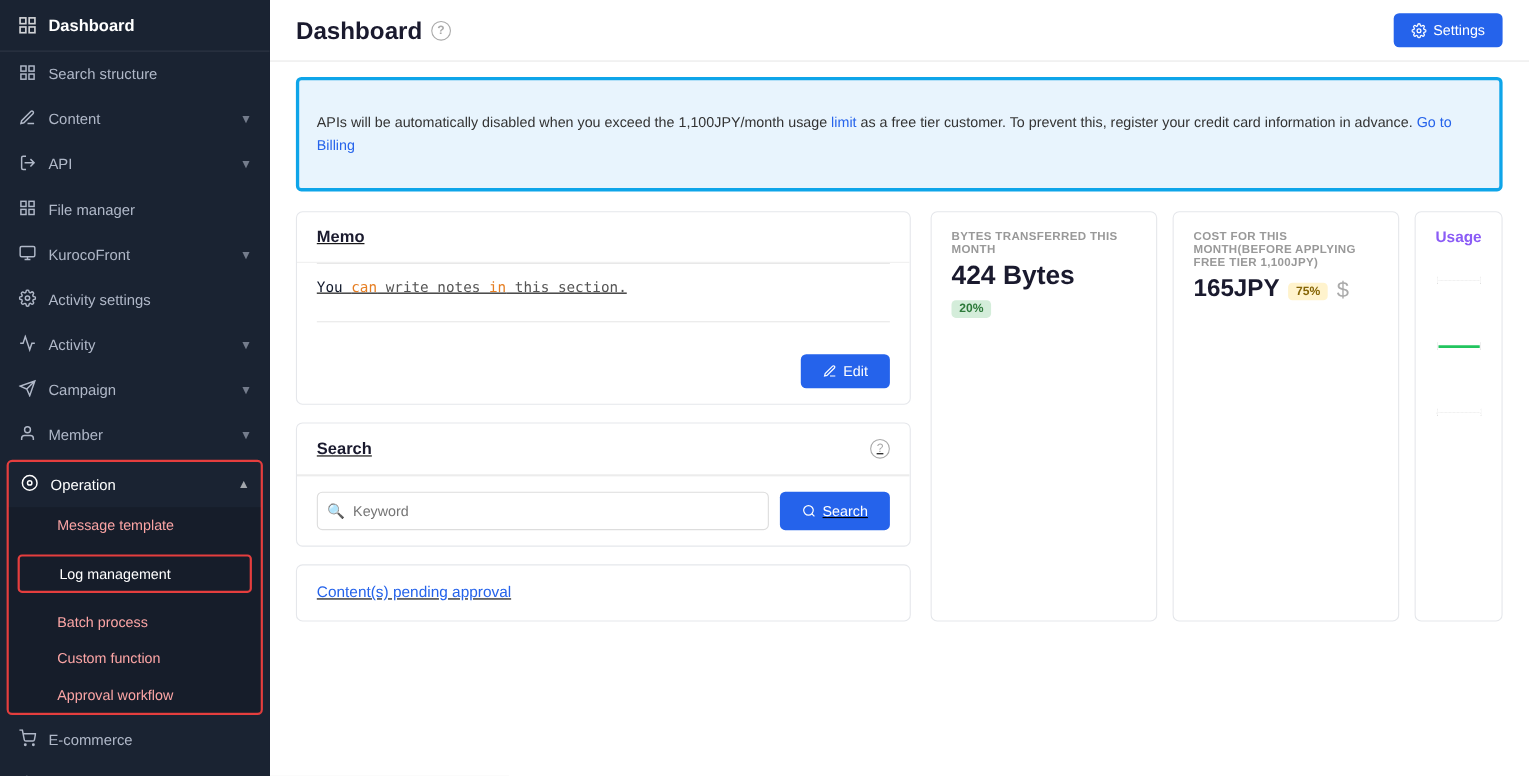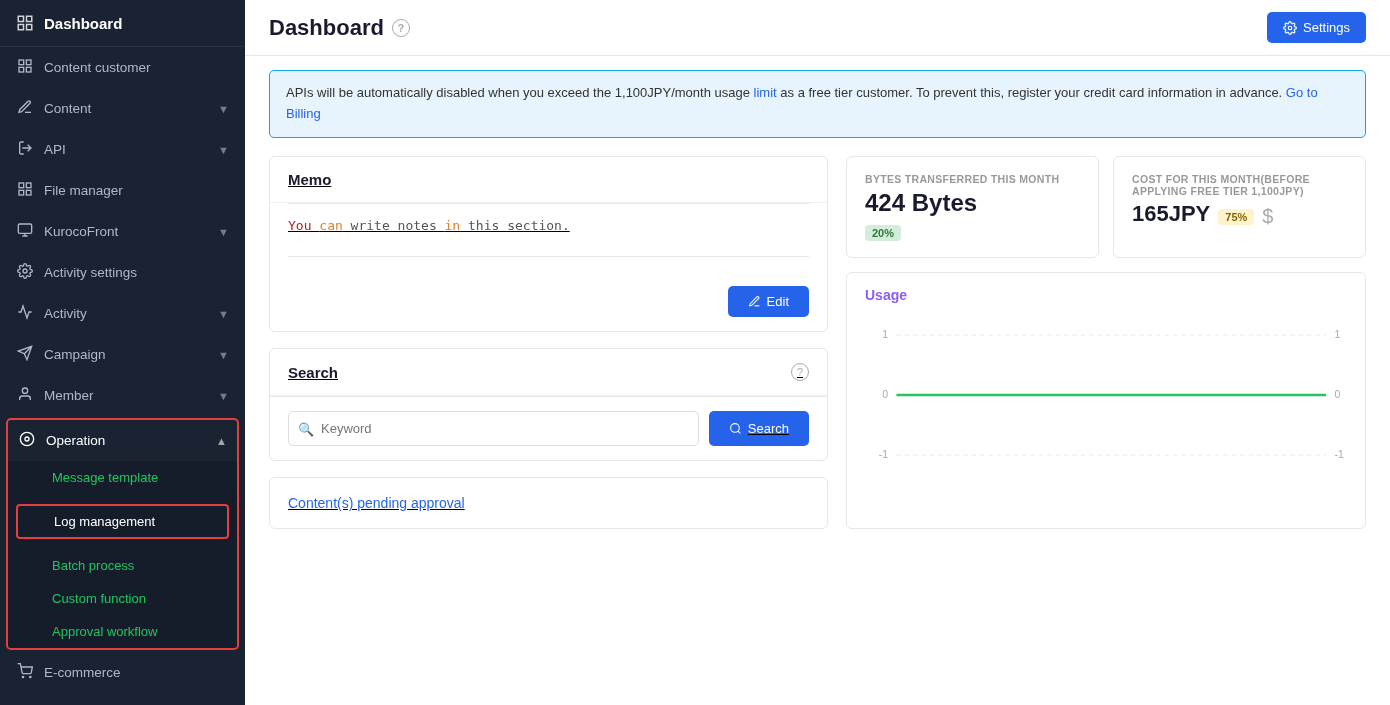--- a/index.html
+++ b/index.html
@@ -41,21 +41,21 @@
     .sidebar-item .chevron {
       margin-left: auto;
       font-size: 11px;
       opacity: 0.6;
     }
     .sidebar-item .icon { width: 18px; text-align: center; font-size: 14px; }
     .sidebar-sub { background: rgba(0,0,0,0.15); }
     .sidebar-sub-item {
       padding: 9px 16px 9px 44px;
       font-size: 13px;
-      color: #22c55e;
+      color: #fca5a5;
       cursor: pointer;
     }
 
     
     .main {
       flex: 1;
       display: flex;
       flex-direction: column;
       background: #fff;
       overflow-y: auto;
@@ -95,28 +95,28 @@
       align-items: center;
       gap: 6px;
     }
 
     .content-area {
       padding: 18px 24px;
       display: flex;
       gap: 18px;
     }
     .left-col { flex: 1; display: flex; flex-direction: column; gap: 16px; text-decoration: underline; }
-    .right-col { width: 520px; display: flex; flex-direction: column; gap: 14px; }
+    .right-col { width: 520px; display: flex; flex-direction: row; gap: 14px; }
 
     
     .alert-banner {
       background: #e8f4fd;
-      border: 1px solid #0ea5e9;
+      border: 3px solid #0ea5e9;
       border-radius: 5px;
-      padding: 12px 16px;
+      padding: 28px 16px;
       font-size: 13px;
       color: #333;
       line-height: 1.6;
       margin-bottom: 0;
     }
     .alert-banner a { color: #2563eb; text-decoration: none; }
 
     
     .card {
       border: 1px solid #e5e7eb;
@@ -295,21 +295,21 @@
 
   <div class="sidebar-item">
     <span class="icon">
       <svg width="16" height="16" viewBox="0 0 24 24" fill="none" stroke="currentColor" stroke-width="2">
           <rect x="3" y="3" width="7" height="7"></rect>
           <rect x="14" y="3" width="7" height="7"></rect>
           <rect x="3" y="14" width="7" height="7"></rect>
           <rect x="14" y="14" width="7" height="7"></rect>
         </svg>
     </span>
-    <span>Content customer</span>
+    <span>Search structure</span>
   </div>
 
   <div class="sidebar-item">
     <span class="icon">
       <svg width="16" height="16" viewBox="0 0 24 24" fill="none" stroke="currentColor" stroke-width="2">
           <path d="M12 20h9"></path>
           <path d="M16.5 3.5a2.121 2.121 0 0 1 3 3L7 19l-4 1 1-4L16.5 3.5z"></path>
         </svg>
     </span>
     <span>Content</span>
@@ -469,21 +469,21 @@
 
   <div class="content-area">
 
     <div class="left-col">
 
       <div class="card">
         <div class="card-header">Memo</div>
         <div style="padding: 0 18px;">
           <div class="topbar-divider"></div>
           <div class="memo-text">
-            <span style="color:#b91c1c;">You </span><span style="color:#e67e22;">can</span><span style="color:#555;"> write notes </span><span style="color:#e67e22;">in</span><span style="color:#555;"> this section.</span>
+            <span style="color:#0f172a;">You </span><span style="color:#e67e22;">can</span><span style="color:#555;"> write notes </span><span style="color:#e67e22;">in</span><span style="color:#555;"> this section.</span>
           </div>
         </div>
         <div class="topbar-divider" style="margin: 0 18px;"></div>
         <div class="edit-btn-wrapper">
           <button class="edit-btn">
             <svg width="13" height="13" viewBox="0 0 24 24" fill="none" stroke="currentColor" stroke-width="2">
                 <path d="M12 20h9"></path>
                 <path d="M16.5 3.5a2.121 2.121 0 0 1 3 3L7 19l-4 1 1-4L16.5 3.5z"></path>
               </svg>
             <span>Edit</span>

